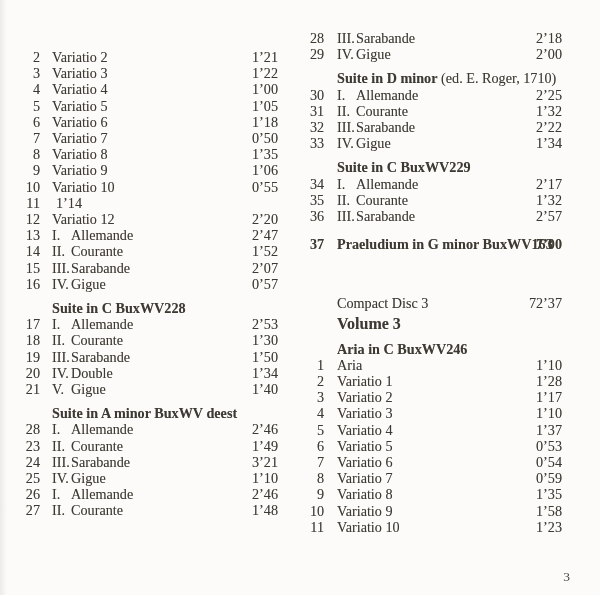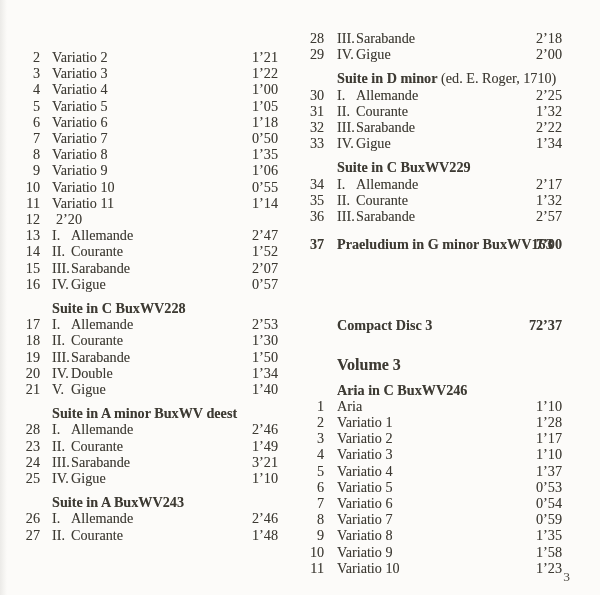--- a/index.html
+++ b/index.html
@@ -57,30 +57,30 @@
   .heading {
     font-weight: bold;
     margin-top: 8px;
     padding-left: 28px;
     font-family: Liberation Serif, serif;
   }
   .col-right .heading { padding-left: 27px; }
   .h-suffix { font-weight: normal; }
 
   .summary-block {
-    margin-top: 65px;
-    font-weight: bold;
+    margin-top: 43px;
+    font-weight: normal;
     display: flex;
     align-items: center;
     padding-left: 27px;
   }
   .summary-label { flex: 1; }
 
   .volume-block {
-    margin-top: 21px;
+    margin-top: 2px;
     font-weight: bold;
     font-size: 16px;
     line-height: 20px;
     padding-left: 27px;
     font-family: Liberation Serif, serif;
   }
   .volume-block + .heading { margin-top: 7px; }
 
   .page-number {
     position: absolute;
@@ -136,25 +136,25 @@
         <span class="title"><span class="name">Variatio 9</span></span>
         <span class="time">1’06</span>
       </div>
       <div class="track-row">
         <span class="num">10</span>
         <span class="title"><span class="name">Variatio 10</span></span>
         <span class="time">0’55</span>
       </div>
       <div class="track-row">
         <span class="num">11</span>
-        <span class="title"><span class="name">Variatio 11</span></span>
         <span class="time">1’14</span>
       </div>
       <div class="track-row">
         <span class="num">12</span>
+        <span class="title"><span class="name">Variatio 12</span></span>
         <span class="time">2’20</span>
       </div>
       <div class="track-row">
         <span class="num">13</span>
         <span class="title"><span class="roman">I.</span><span class="name">Allemande</span></span>
         <span class="time">2’47</span>
       </div>
       <div class="track-row">
         <span class="num">14</span>
         <span class="title"><span class="roman">II.</span><span class="name">Courante</span></span>
@@ -210,21 +210,20 @@
       <div class="track-row">
         <span class="num">24</span>
         <span class="title"><span class="roman">III.</span><span class="name">Sarabande</span></span>
         <span class="time">3’21</span>
       </div>
       <div class="track-row">
         <span class="num">25</span>
         <span class="title"><span class="roman">IV.</span><span class="name">Gigue</span></span>
         <span class="time">1’10</span>
       </div>
-      <div class="heading"><span class="h-main">Suite in A BuxWV243</span></div>
       <div class="track-row">
         <span class="num">26</span>
         <span class="title"><span class="roman">I.</span><span class="name">Allemande</span></span>
         <span class="time">2’46</span>
       </div>
       <div class="track-row">
         <span class="num">27</span>
         <span class="title"><span class="roman">II.</span><span class="name">Courante</span></span>
         <span class="time">1’48</span>
       </div>

